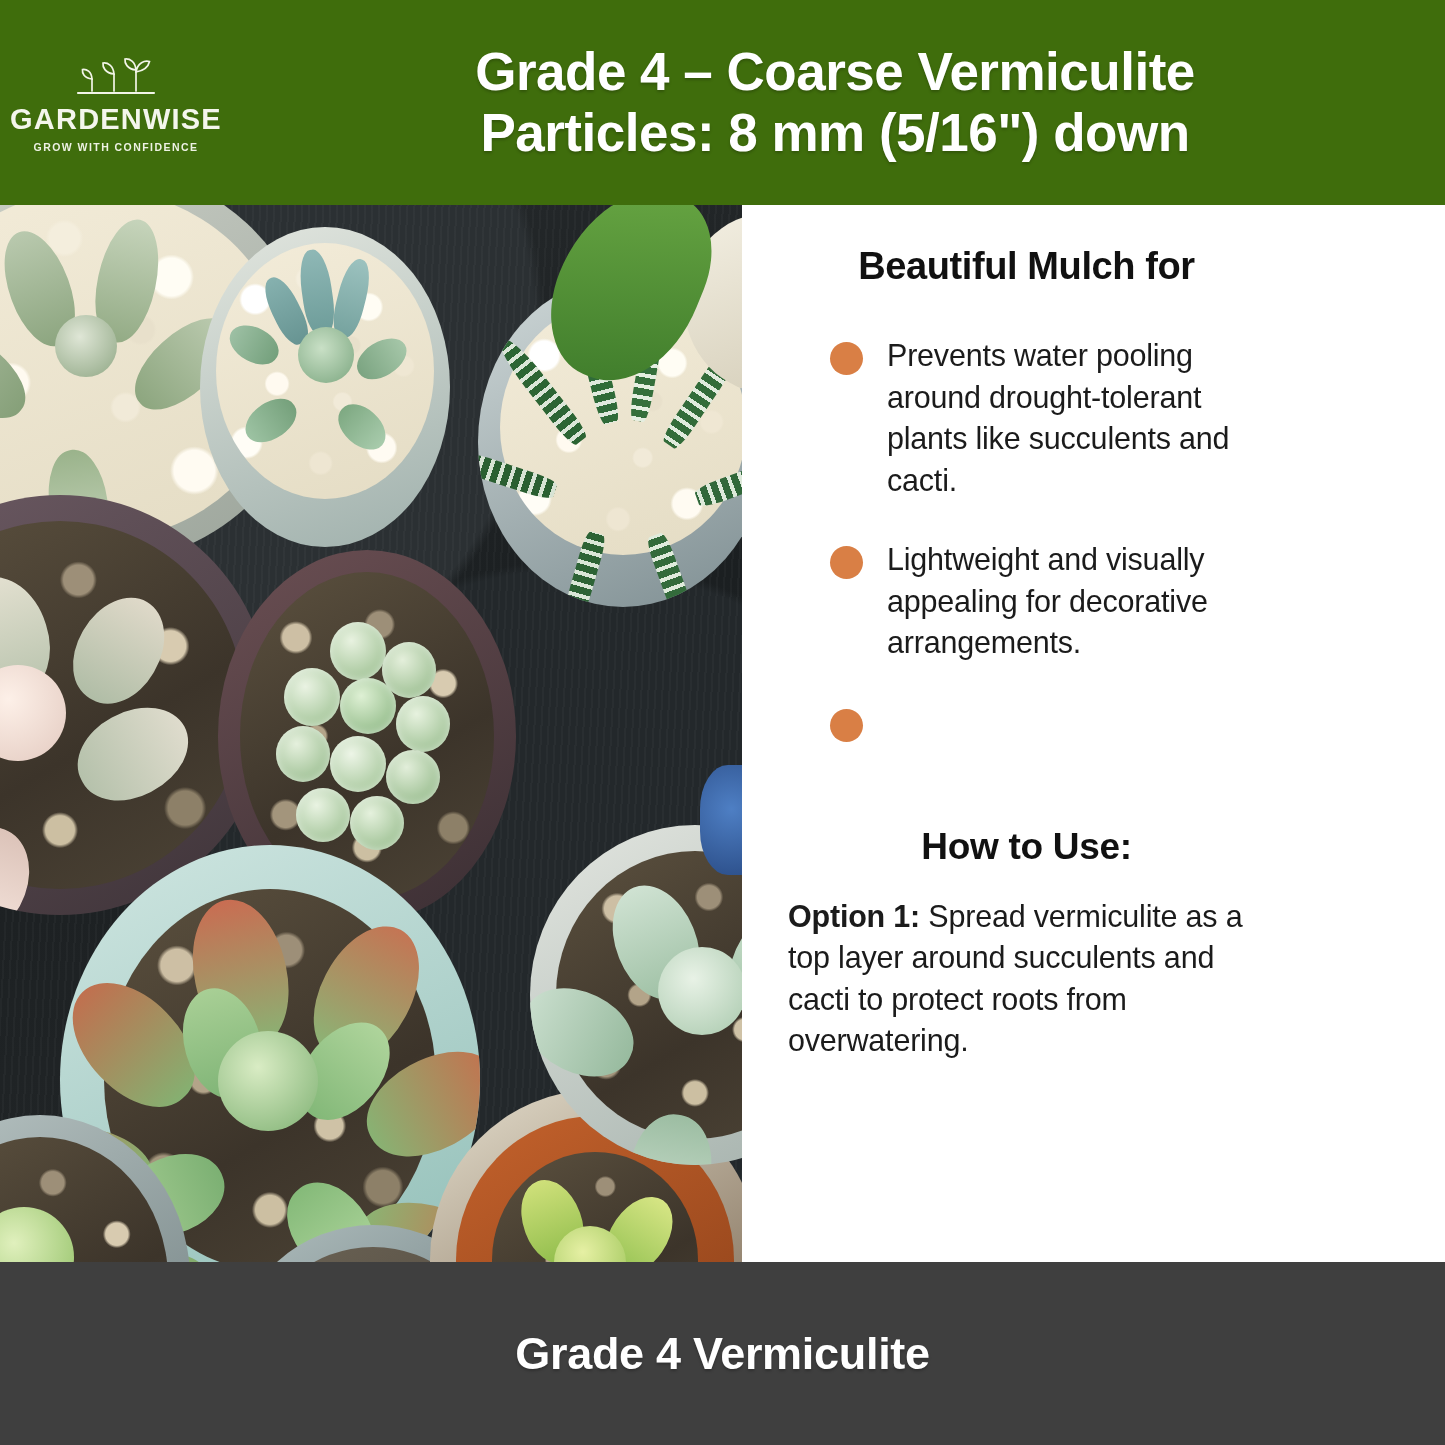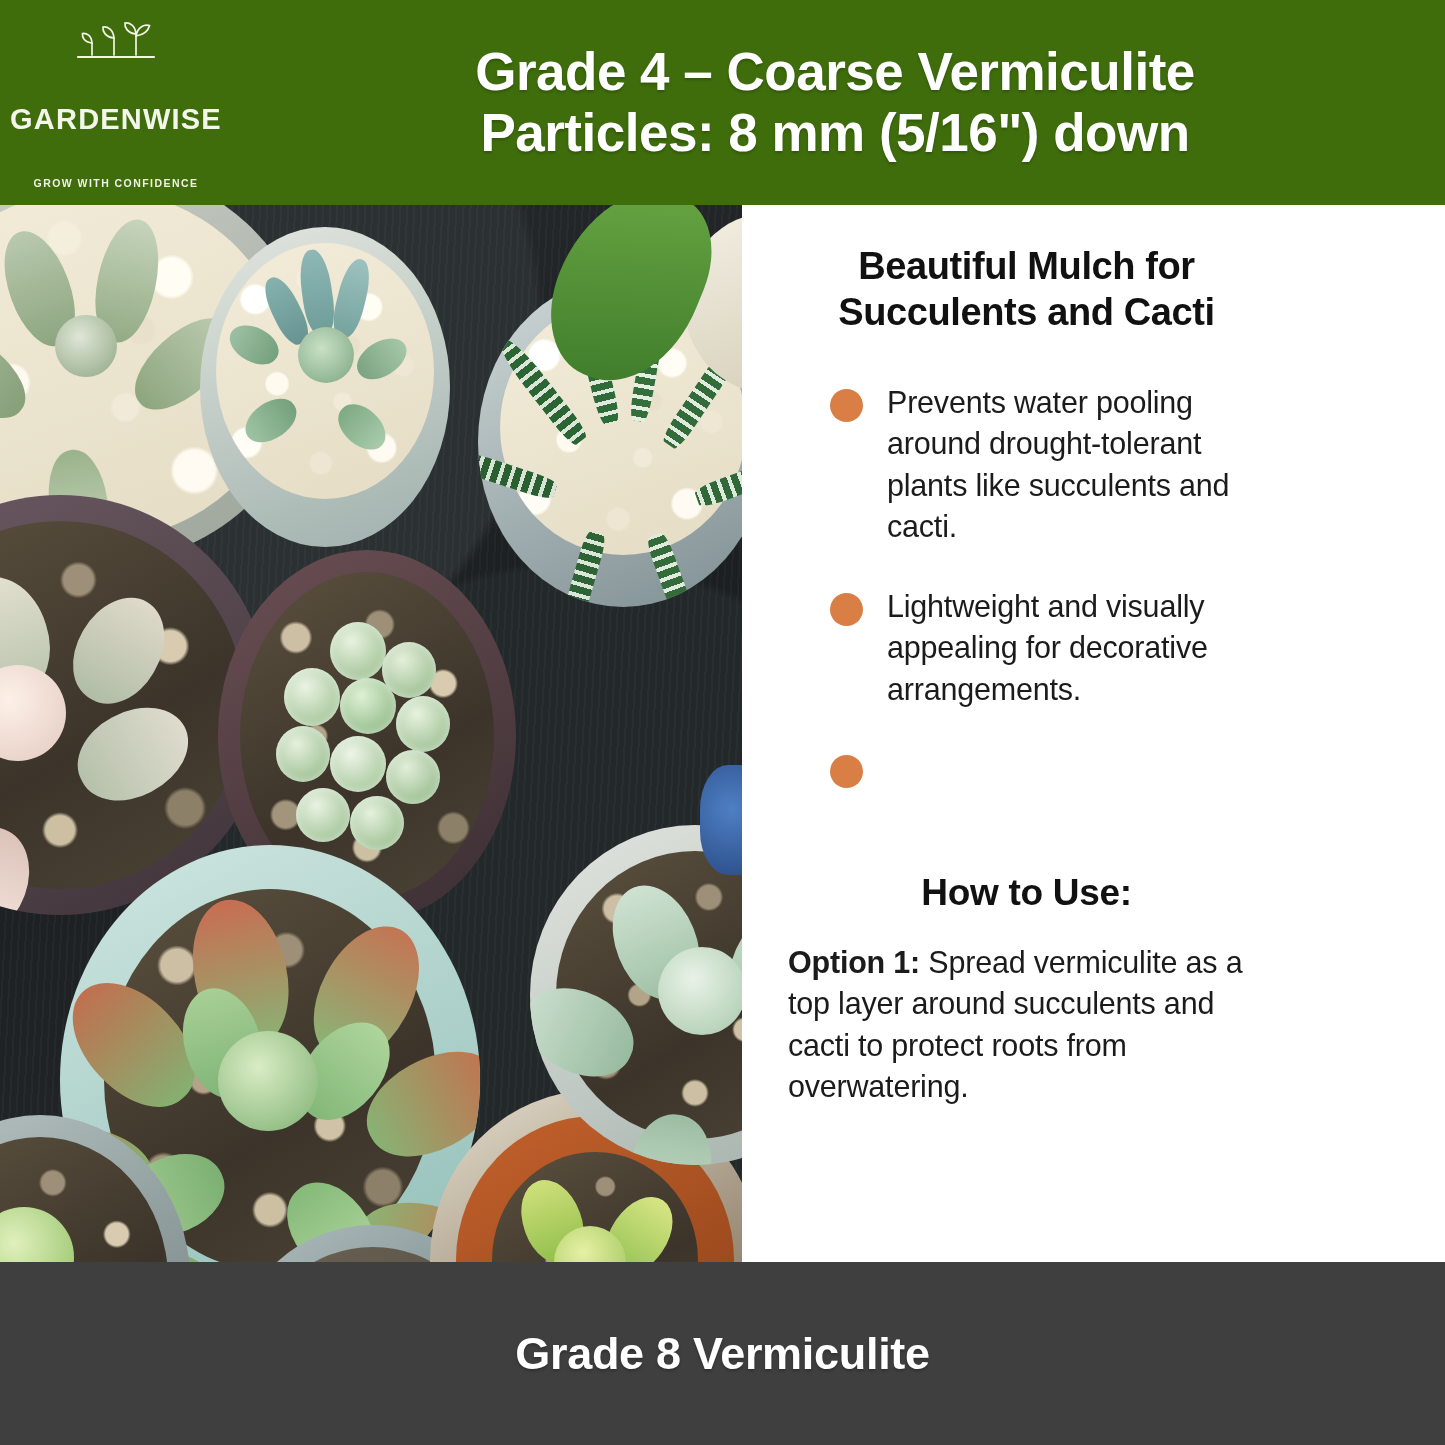--- a/index.html
+++ b/index.html
@@ -14,21 +14,20 @@
   
   .header {
     position: absolute; left: 0; top: 0; width: 1445px; height: 205px;
     background: #3f6d0c;
     display: flex; align-items: center;
   }
   .logo-block {
     width: 232px; flex: 0 0 232px;
     display: flex; flex-direction: column; align-items: center;
     padding-top: 4px;
-    gap: 36px;
   }
   .logo-mark { width: 108px; height: 46px; display: block; }
   .logo-word {
     color: #f4f6ec; font-size: 29px; font-weight: 700;
     letter-spacing: 1.2px; line-height: 1; margin-top: 2px;
     font-family: "Liberation Sans", sans-serif;
   }
   .logo-tag {
     color: #eef2e4; font-size: 10.5px; font-weight: 700;
     letter-spacing: 1.45px; margin-top: 7px;
@@ -305,21 +304,20 @@
         <div class="ctr" style="left:128px; top:122px; width:88px; height:88px; background:radial-gradient(circle at 40% 36%,#e8f2e6,#a8c8ac);"></div>
       </div>
     </div>
 
     <div style="position:absolute; left:700px; top:560px; width:70px; height:110px; border-radius:40%; background:radial-gradient(circle at 45% 40%,#4e7fc4,#2a4c86);"></div>
   </div>
 
   <div class="panel">
     <div class="panel-title">
       <span>Beautiful Mulch for</span><br>
-      <span>Succulents and Cacti</span>
     </div>
 
     <div class="bullets">
       <div class="bullet">
         <span class="dot"></span>
         <span class="btext">Prevents water pooling around drought-tolerant plants like succulents and cacti.</span>
       </div>
       <div class="bullet">
         <span class="dot"></span>
         <span class="btext">Lightweight and visually appealing for decorative arrangements.</span>
@@ -331,17 +329,17 @@
 
     <div class="howto-title">How to Use:</div>
 
     <div class="opt">
       <b>Option 1:</b><span> Spread vermiculite as a top layer around succulents and cacti to protect roots from overwatering.</span>
     </div>
   </div>
 
   <div class="footer">
     <div class="footer-text">
-      <span class="l2">Grade 8 Vermiculite</span>
+      <span class="l2">Grade 4 Vermiculite</span>
     </div>
   </div>
 
 </div>
 
 </body></html>

